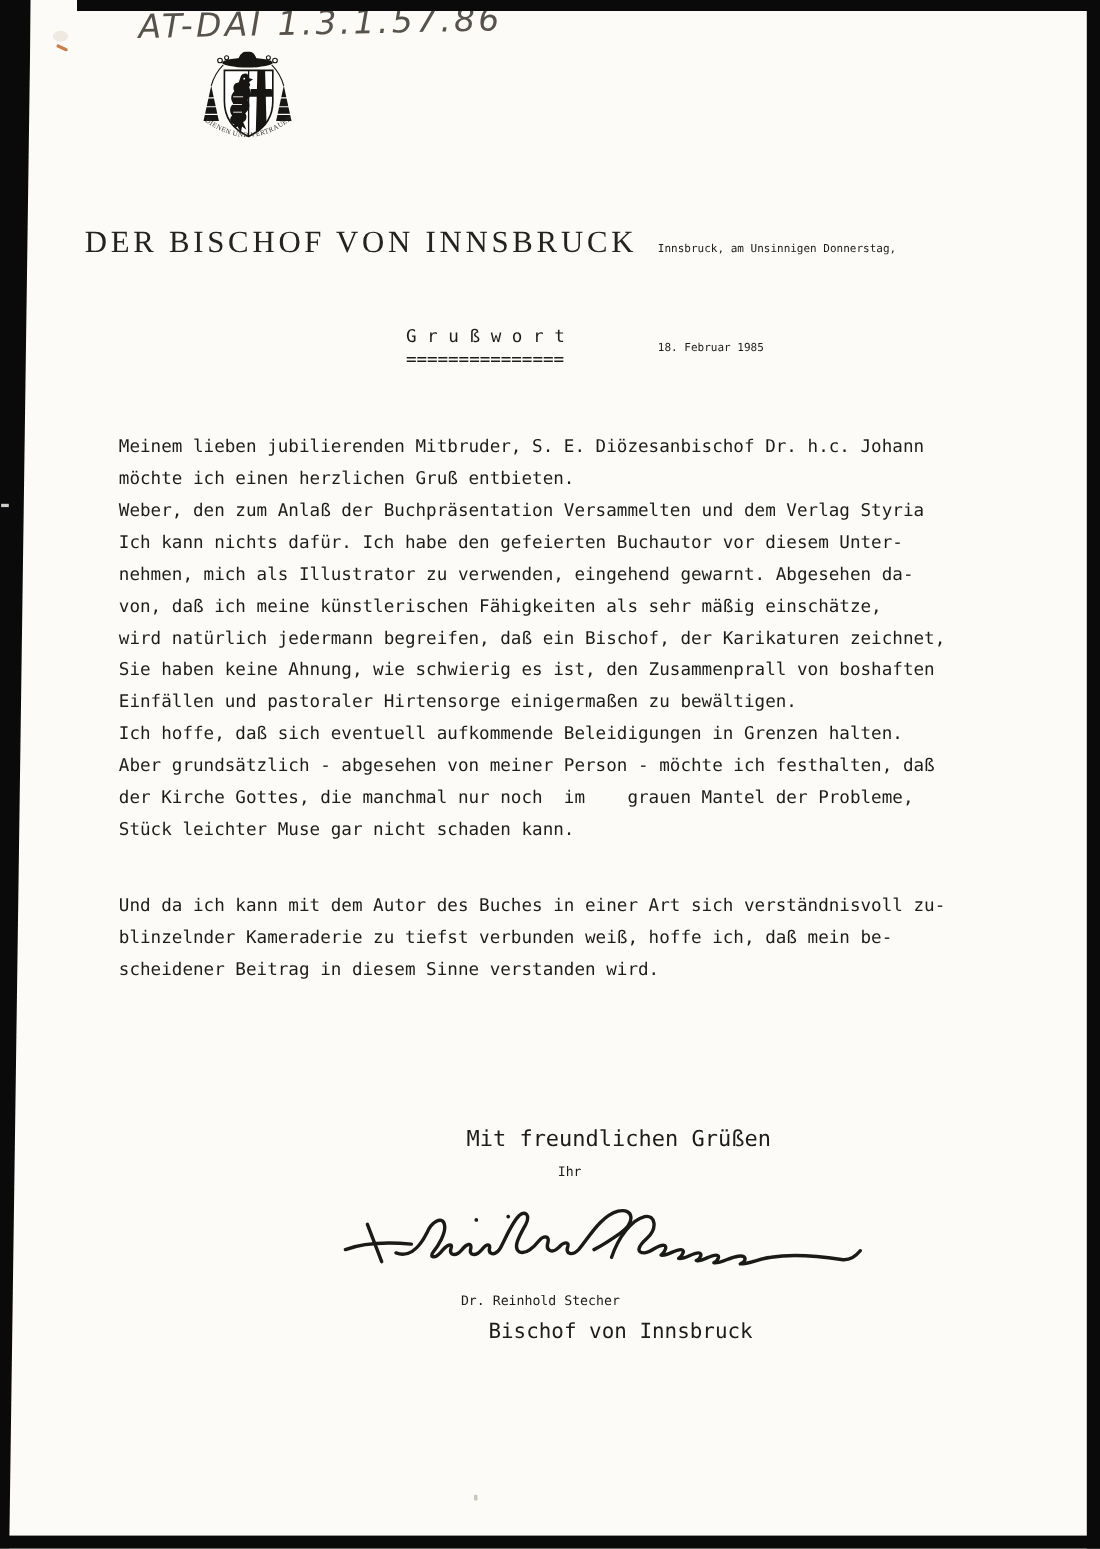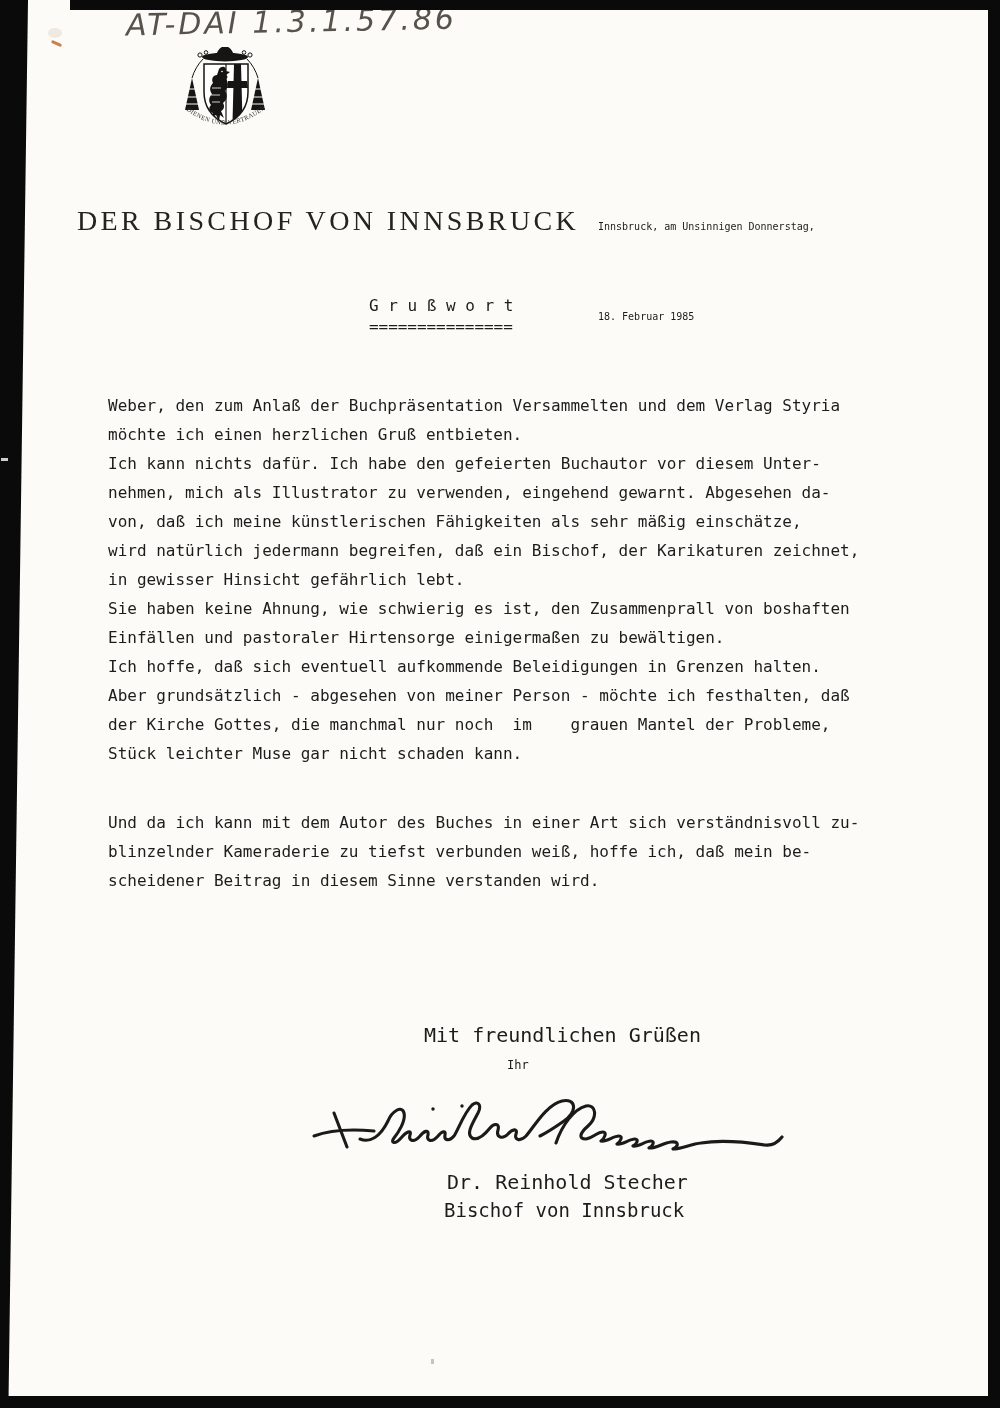--- a/index.html
+++ b/index.html
@@ -44,21 +44,21 @@
     letter-spacing:-0.05px;white-space:pre;}
   
   .letter-body{left:108px;top:391px;font-size:16px;}
   .letter-body .line{line-height:29px;white-space:pre;}
   .letter-body .para + .para{}
   .letter-body .para:nth-child(3){margin-top:40px;}
   
   .closing-salutation{left:424px;top:1021px;font-size:20px;line-height:29px;white-space:pre;}
   .closing-pronoun{left:507px;top:1051px;font-size:12px;line-height:29px;white-space:pre;}
   .signature{left:300px;top:1093px;}
-  .signer-name{left:419px;top:1168px;font-size:20px;line-height:29px;white-space:pre;margin-left:28px;}
+  .signer-name{left:419px;top:1168px;font-size:12px;line-height:29px;white-space:pre;}
   .signer-title{left:444px;top:1196px;font-size:19px;line-height:29px;white-space:pre;}
 </style>
 </head>
 <body>
 
 <div class="abs annotation">AT-DAI 1.3.1.57.86</div>
 
 <svg class="abs crest" width="95" height="100" viewBox="0 0 95 100">
   <defs>
     <clipPath id="shieldClip">
@@ -123,29 +123,29 @@
 <div class="abs dateline">
   <div>Innsbruck, am Unsinnigen Donnerstag,</div>
   <div>18. Februar 1985</div>
 </div>
 
 <div class="abs heading-title">G r u ß w o r t</div>
 <div class="abs heading-underline">===============</div>
 
 <div class="abs letter-body">
     <div class="para">
+      <div class="line">Meinem lieben jubilierenden Mitbruder, S. E. Diözesanbischof Dr. h.c. Johann</div>
+      <div class="line">möchte ich einen herzlichen Gruß entbieten.</div>
       <div class="line">Weber, den zum Anlaß der Buchpräsentation Versammelten und dem Verlag Styria</div>
-      <div class="line">möchte ich einen herzlichen Gruß entbieten.</div>
     </div>
     <div class="para">
       <div class="line">Ich kann nichts dafür. Ich habe den gefeierten Buchautor vor diesem Unter-</div>
       <div class="line">nehmen, mich als Illustrator zu verwenden, eingehend gewarnt. Abgesehen da-</div>
       <div class="line">von, daß ich meine künstlerischen Fähigkeiten als sehr mäßig einschätze,</div>
       <div class="line">wird natürlich jedermann begreifen, daß ein Bischof, der Karikaturen zeichnet,</div>
-      <div class="line">in gewisser Hinsicht gefährlich lebt.</div>
       <div class="line">Sie haben keine Ahnung, wie schwierig es ist, den Zusammenprall von boshaften</div>
       <div class="line">Einfällen und pastoraler Hirtensorge einigermaßen zu bewältigen.</div>
       <div class="line">Ich hoffe, daß sich eventuell aufkommende Beleidigungen in Grenzen halten.</div>
       <div class="line">Aber grundsätzlich - abgesehen von meiner Person - möchte ich festhalten, daß</div>
       <div class="line">der Kirche Gottes, die manchmal nur noch  im    grauen Mantel der Probleme,</div>
       <div class="line">Stück leichter Muse gar nicht schaden kann.</div>
     </div>
     <div class="para">
       <div class="line">Und da ich kann mit dem Autor des Buches in einer Art sich verständnisvoll zu-</div>
       <div class="line">blinzelnder Kameraderie zu tiefst verbunden weiß, hoffe ich, daß mein be-</div>

